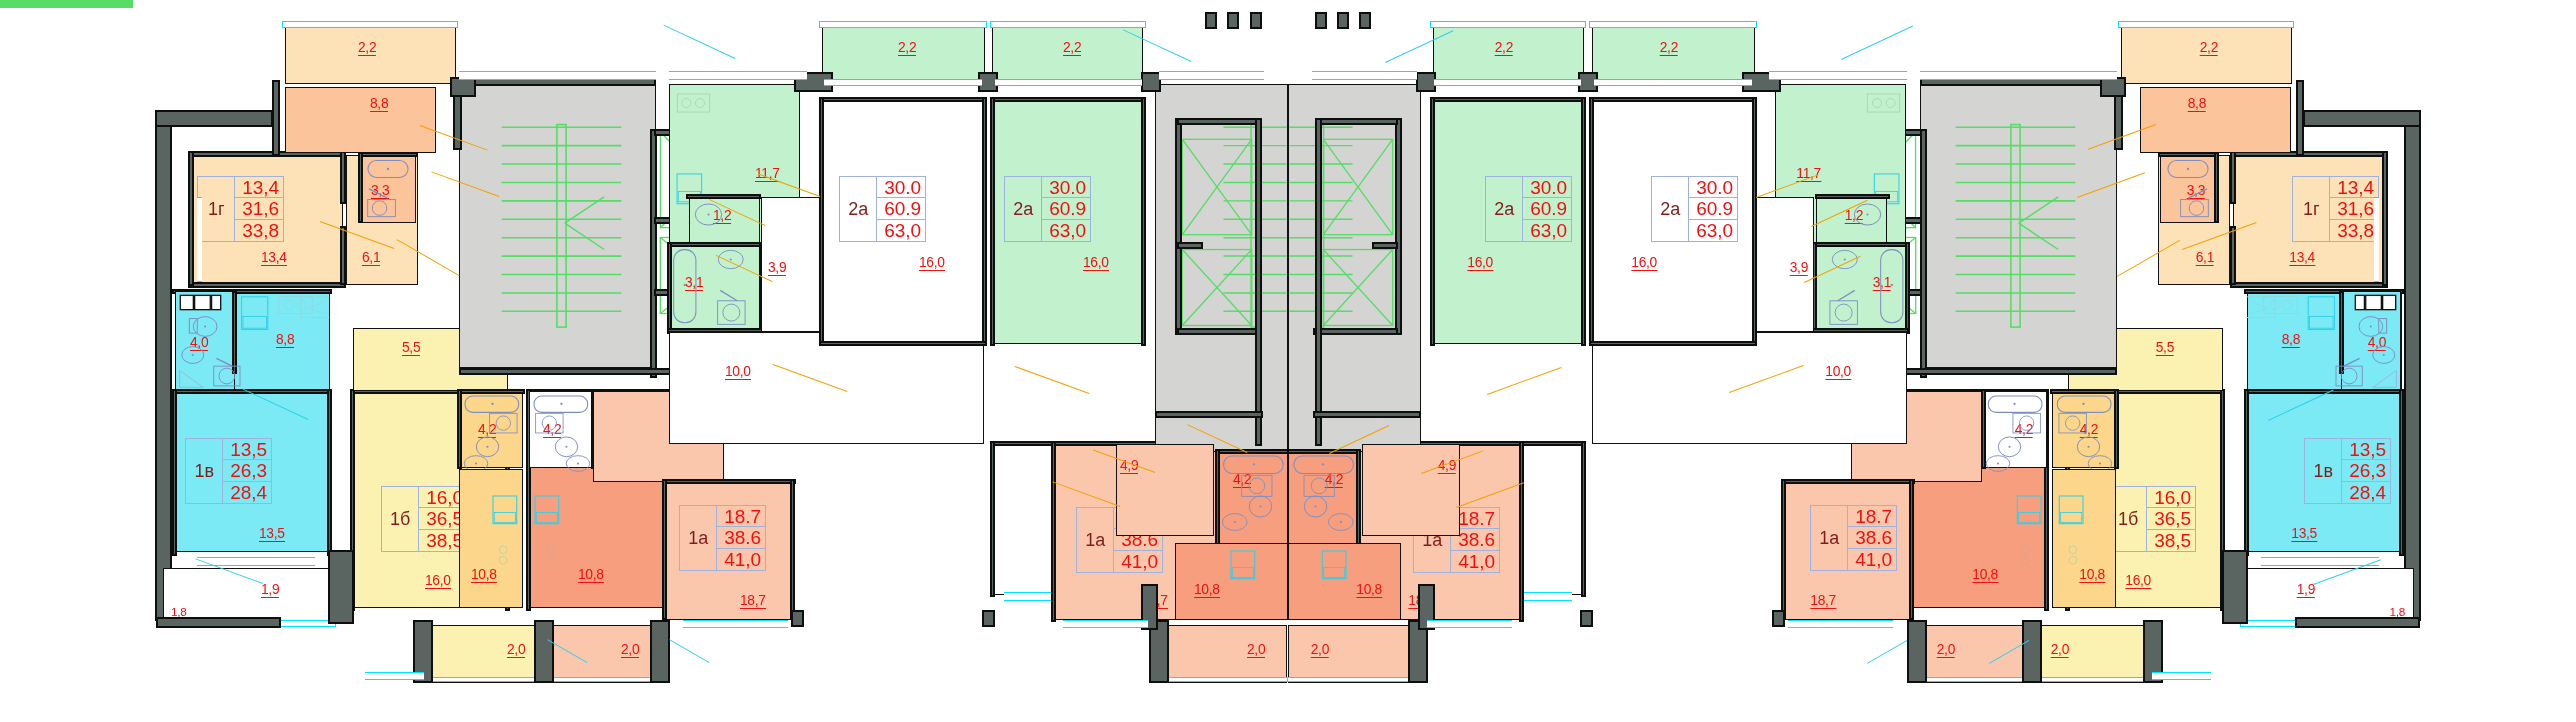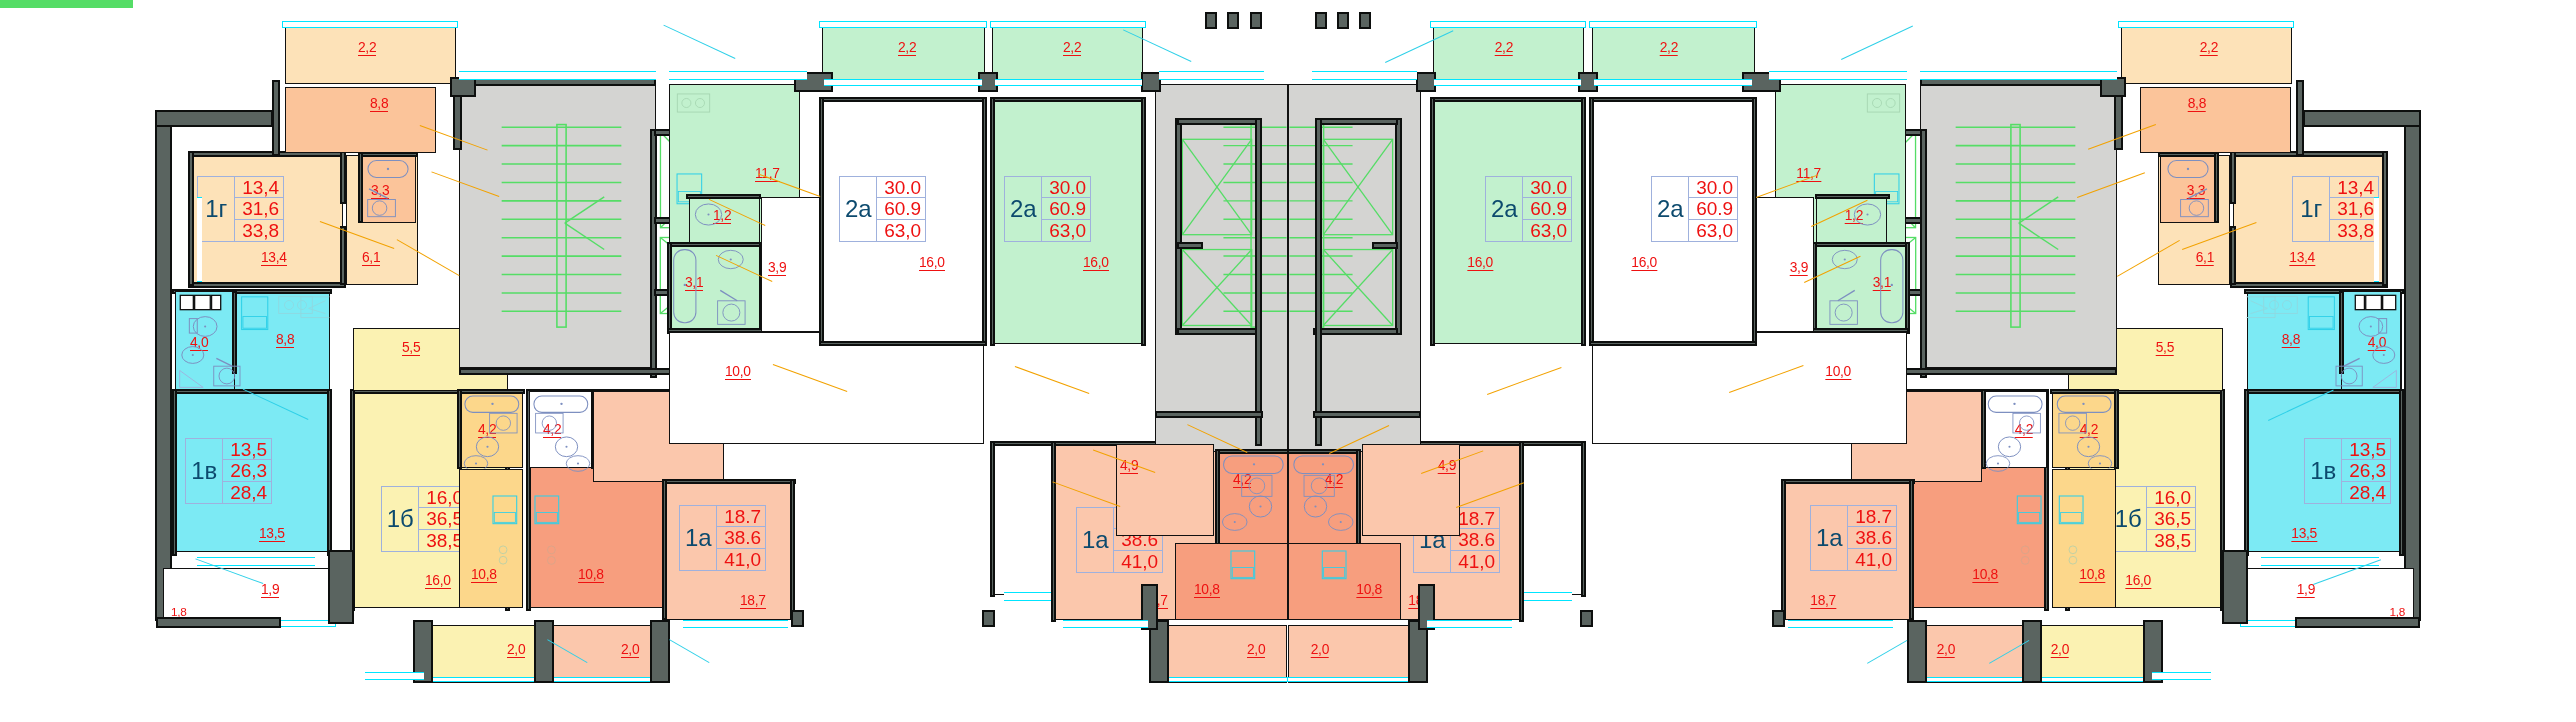--- a/index.html
+++ b/index.html
@@ -59,22 +59,22 @@
   
   .aptbox {
     position: absolute;
     display: flex;
     border: 0.7px solid #9fb1dd;
     background: transparent;
   }
   .aptbox .code {
     display: flex; align-items: center; justify-content: center;
     width: 44px;
-    color: #0c4a6e;
-    font-size: 24px;
+    color: #7f1d1d;
+    font-size: 18px;
     line-height: 1;
     border-right: 0.7px solid #9fb1dd;
   }
   .aptbox .nums { display: flex; flex-direction: column; width: 56px; }
   .aptbox .nums > span {
     color: #ee1111;
     font-size: 19px;
     line-height: 1;
     height: 21.7px;
     display: flex; align-items: center; justify-content: flex-end;

